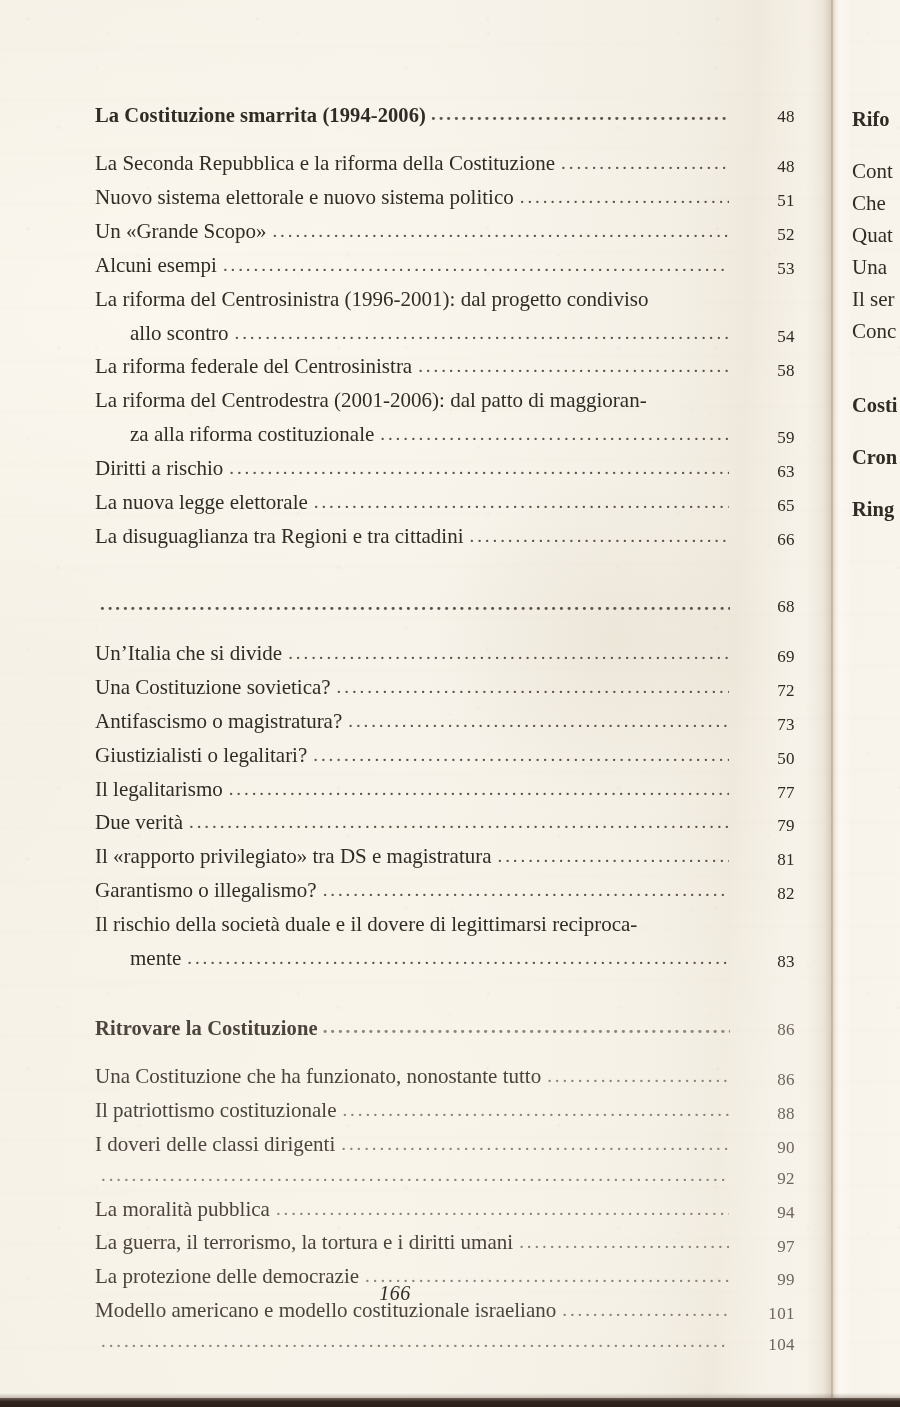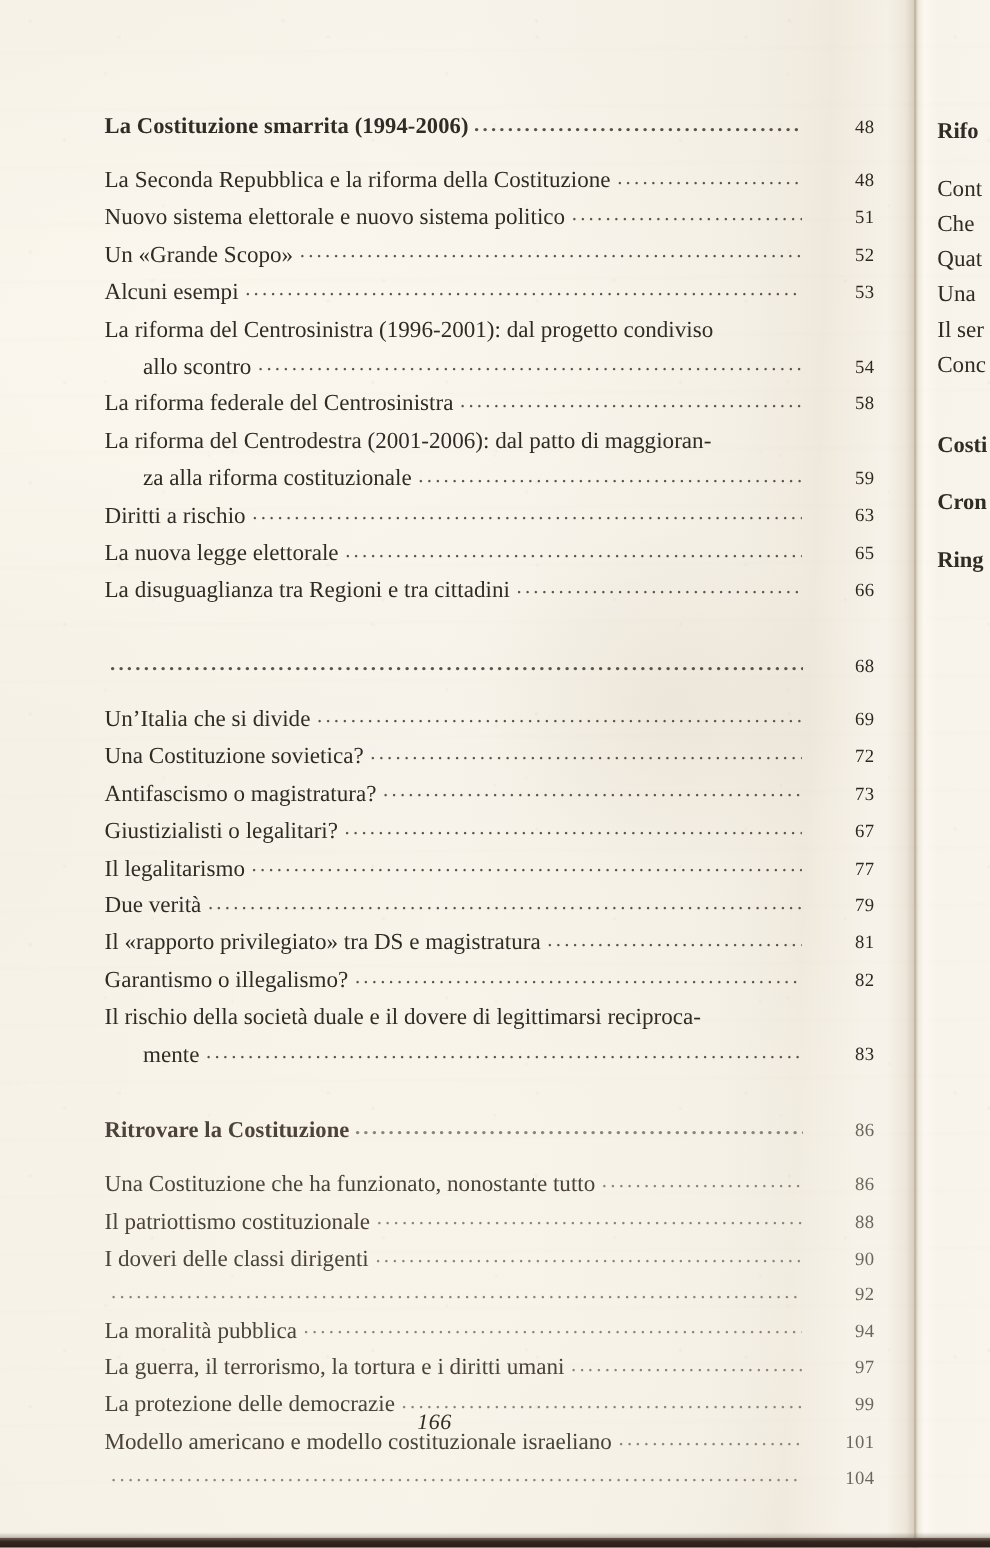--- a/index.html
+++ b/index.html
@@ -110,21 +110,21 @@
     left: 95px;
     top: 104px;
     width: 700px;
   }
 
   .toc-section { margin-bottom: 42px; }
   .toc-section:last-of-type { margin-bottom: 0; }
 
   .toc-row {
     display: flex;
-    align-items: center;
+    align-items: flex-end;
     width: 100%;
     color: #312b26;
   }
 
   
   .toc-row.heading {
     font-weight: bold;
     font-size: 20.5px;
     letter-spacing: .1px;
     margin-bottom: 21px;
@@ -307,21 +307,21 @@
           <span class="pageno">72</span>
         </div>
         <div class="toc-row entry">
           <span class="title">Antifascismo o magistratura?</span>
           <span class="leader">........................................................................................................................</span>
           <span class="pageno">73</span>
         </div>
         <div class="toc-row entry">
           <span class="title">Giustizialisti o legalitari?</span>
           <span class="leader">........................................................................................................................</span>
-          <span class="pageno">67</span>
+          <span class="pageno">50</span>
         </div>
         <div class="toc-row entry">
           <span class="title">Il legalitarismo</span>
           <span class="leader">........................................................................................................................</span>
           <span class="pageno">77</span>
         </div>
         <div class="toc-row entry">
           <span class="title">Due verità</span>
           <span class="leader">........................................................................................................................</span>
           <span class="pageno">79</span>

